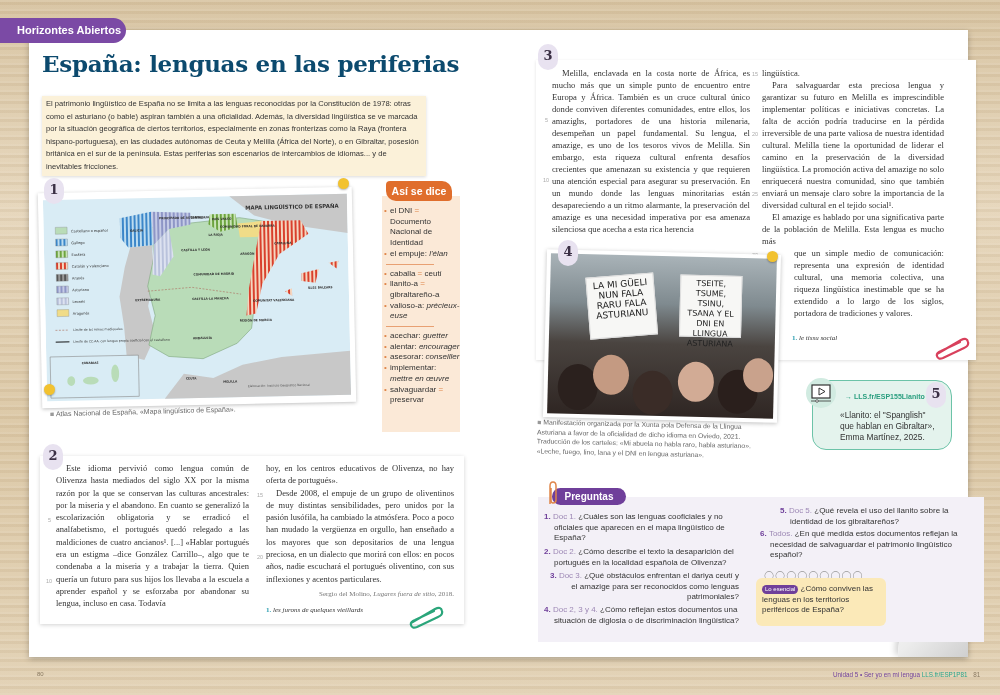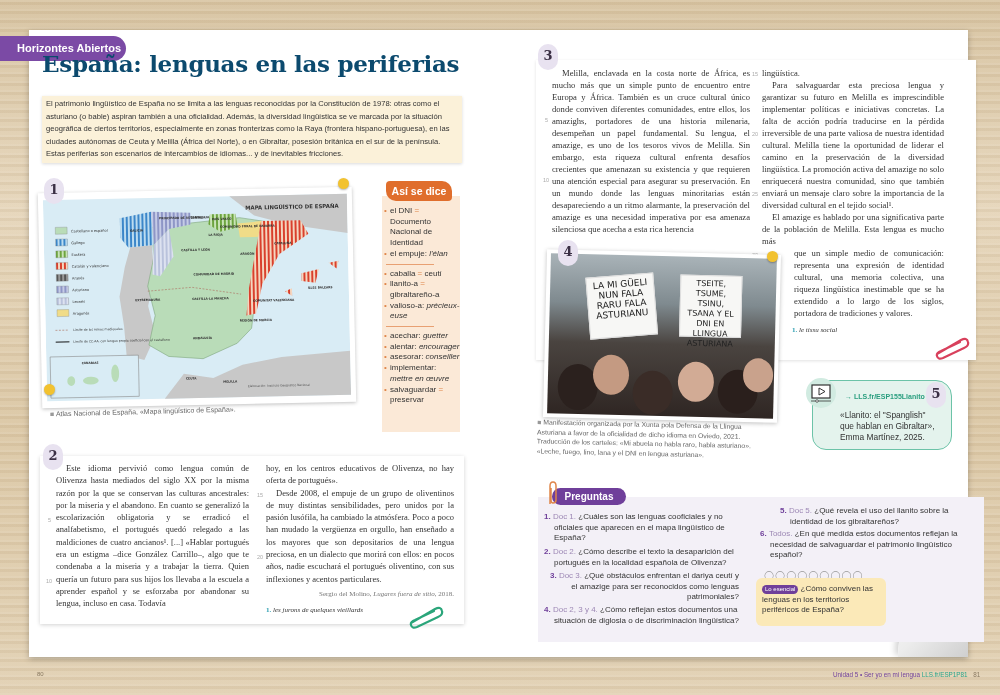--- a/index.html
+++ b/index.html
@@ -6,25 +6,25 @@
   html,body{width:1000px;height:695px;overflow:hidden;}
   body{position:relative;font-family:"Liberation Sans",sans-serif;
     background:linear-gradient(180deg,#d8c4a2 0%,#e6d6bb 30%,#dcc8a6 60%,#e2d1b4 100%);}
   .wood{position:absolute;inset:0;
     background:repeating-linear-gradient(180deg,rgba(255,255,255,0.10) 0 2px,rgba(120,90,50,0.06) 2px 5px,rgba(255,255,255,0.04) 5px 9px);}
   .page{position:absolute;left:29px;top:30px;width:939px;height:627px;background:#fff;
     box-shadow:0 2px 6px rgba(0,0,0,0.25);}
   .curl{position:absolute;right:32px;bottom:38px;width:70px;height:90px;
     background:linear-gradient(135deg,#ffffff 0%,#ececec 55%,#cfcfcf 100%);
     border-top-left-radius:70px 90px;box-shadow:-3px -2px 6px rgba(0,0,0,0.18);}
-  .section-tab{position:absolute;left:0;top:36px;height:25px;width:126px;background:#7b4aa5;
+  .section-tab{position:absolute;left:0;top:18px;height:25px;width:126px;background:#7b4aa5;
     border-radius:0 14px 14px 0;color:#fff;font-weight:bold;font-size:11px;line-height:25px;padding-left:17px;}
   .title{position:absolute;left:42px;top:50px;font-family:"DejaVu Serif",serif;font-weight:bold;
     font-size:23px;color:#0c4a6e;letter-spacing:-0.3px;}
-  .intro{position:absolute;left:42px;top:96px;width:420px;background:#fbf1d9;
+  .intro{position:absolute;left:42px;top:96px;width:384px;background:#fbf1d9;
     font-size:7.6px;line-height:12.6px;color:#333;padding:2px 4px 2px 4px;
     box-shadow:0 1px 3px rgba(0,0,0,0.15);}
   .num{position:absolute;background:#e8e2f0;color:#3a2f44;font-family:"DejaVu Serif",serif;
     font-weight:bold;font-size:13px;width:20px;height:26px;text-align:center;line-height:24px;border-radius:10px;}
   
   .map-card{position:absolute;left:40px;top:190px;width:314px;height:215px;background:#fff;
     transform:rotate(-1.2deg);box-shadow:0 1px 4px rgba(0,0,0,0.25);padding:5px;}
   .map-card svg{width:100%;height:100%;display:block;}
   .map-caption{position:absolute;left:50px;top:408px;font-size:7px;color:#666;transform:rotate(-1.5deg);}
   .pin{position:absolute;width:11px;height:11px;border-radius:50%;background:#f2c230;box-shadow:0 1px 2px rgba(0,0,0,0.3);}
@@ -232,21 +232,21 @@
   </svg>
 
 <div class="textcard" style="left:536px;top:60px;width:440px;height:300px;box-shadow:0 1px 3px rgba(0,0,0,0.12);"></div>
 <div class="num" style="left:538px;top:44px;">3</div>
 <div class="serif" style="position:absolute;left:552px;top:67px;width:198px;font-size:8.6px;line-height:12px;text-indent:10px;">Melilla, enclavada en la costa norte de África, es mucho más que un simple punto de encuentro entre Europa y África. También es un cruce cultural único donde conviven diferentes comunidades, entre ellos, los amazighs, portadores de una historia milenaria, desempeñan un papel fundamental. Su lengua, el amazige, es uno de los tesoros vivos de Melilla. Sin embargo, esta riqueza cultural enfrenta desafíos crecientes que amenazan su existencia y que requieren una atención especial para asegurar su preservación. En un mundo donde las lenguas minoritarias están desapareciendo a un ritmo alarmante, la preservación del amazige es una necesidad imperativa por esa amenaza silenciosa que acecha a esta rica herencia</div>
 <div class="serif" style="position:absolute;left:762px;top:67px;width:182px;font-size:8.6px;line-height:12px;">
   <p>lingüística.</p>
   <p style="text-indent:10px;">Para salvaguardar esta preciosa lengua y garantizar su futuro en Melilla es imprescindible implementar políticas e iniciativas concretas. La falta de acción podría traducirse en la pérdida irreversible de una parte valiosa de nuestra identidad cultural. Melilla tiene la oportunidad de liderar el camino en la preservación de la diversidad lingüística. La promoción activa del amazige no solo enriquecerá nuestra comunidad, sino que también enviará un mensaje claro sobre la importancia de la diversidad cultural en el tejido social¹.</p>
   <p style="text-indent:10px;">El amazige es hablado por una significativa parte de la población de Melilla. Esta lengua es mucho más</p>
   <p style="padding-left:32px;">que un simple medio de comunicación: representa una expresión de identidad cultural, una memoria colectiva, una riqueza lingüística inestimable que se ha extendido a lo largo de los siglos, portadora de tradiciones y valores.</p>
-  <p class="note" style="margin-top:5px;padding-left:30px;"><b>1.</b> <span>le tissu social</span></p>
+  <p class="note" style="margin-top:13px;padding-left:30px;"><b>1.</b> <span>le tissu social</span></p>
 </div>
 <span class="linenum" style="left:545px;top:117px;">5</span>
 <span class="linenum" style="left:543px;top:177px;">10</span>
 <span class="linenum" style="left:752px;top:71px;">15</span>
 <span class="linenum" style="left:752px;top:131px;">20</span>
 <span class="linenum" style="left:752px;top:191px;">25</span>
 <span class="linenum" style="left:752px;top:252px;">30</span>
 <svg class="clip" style="left:933px;top:334px;" width="40" height="26" viewBox="0 0 40 26">
     <path d="M4 20 L28 6 Q34 3 35 8 Q36 12 31 14 L10 24 Q5 26 4 22 Q3 19 8 17 L27 8" fill="none" stroke="#d8405c" stroke-width="2.2" stroke-linecap="round"></path>
   </svg>

